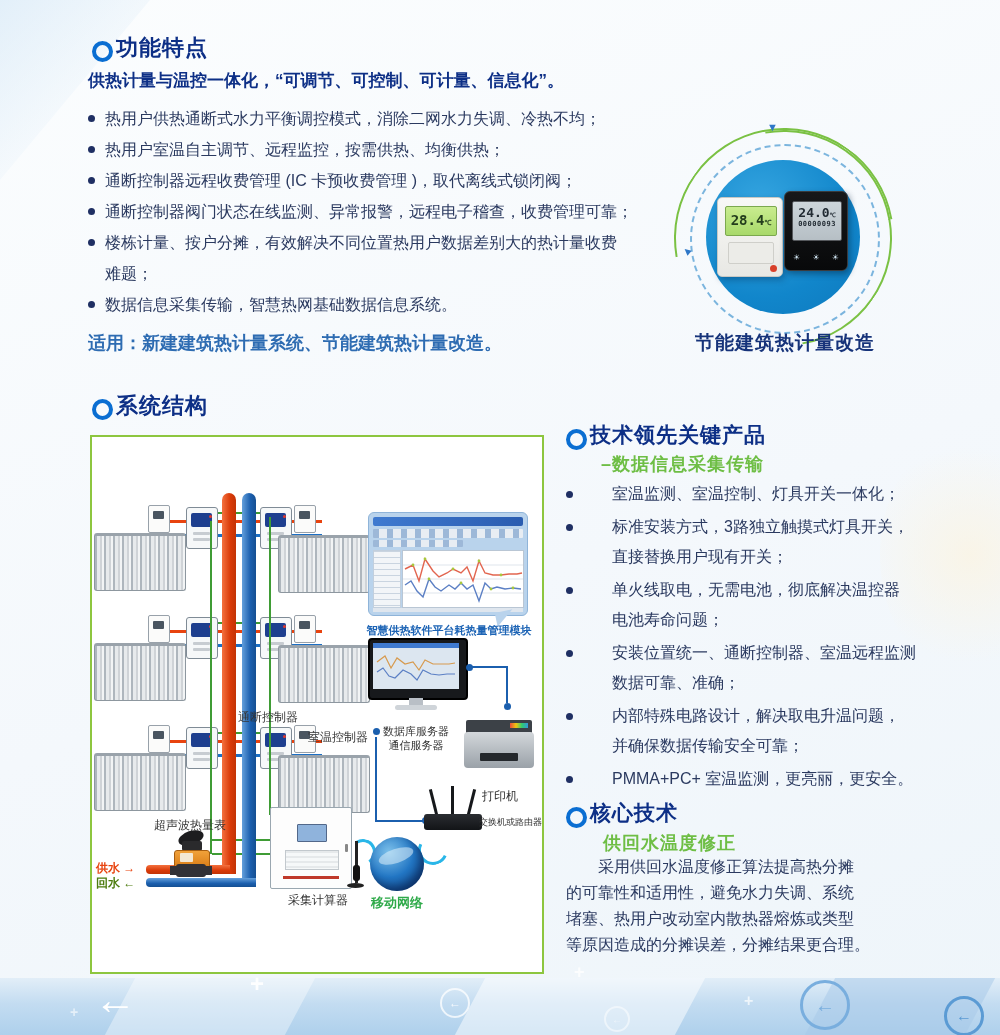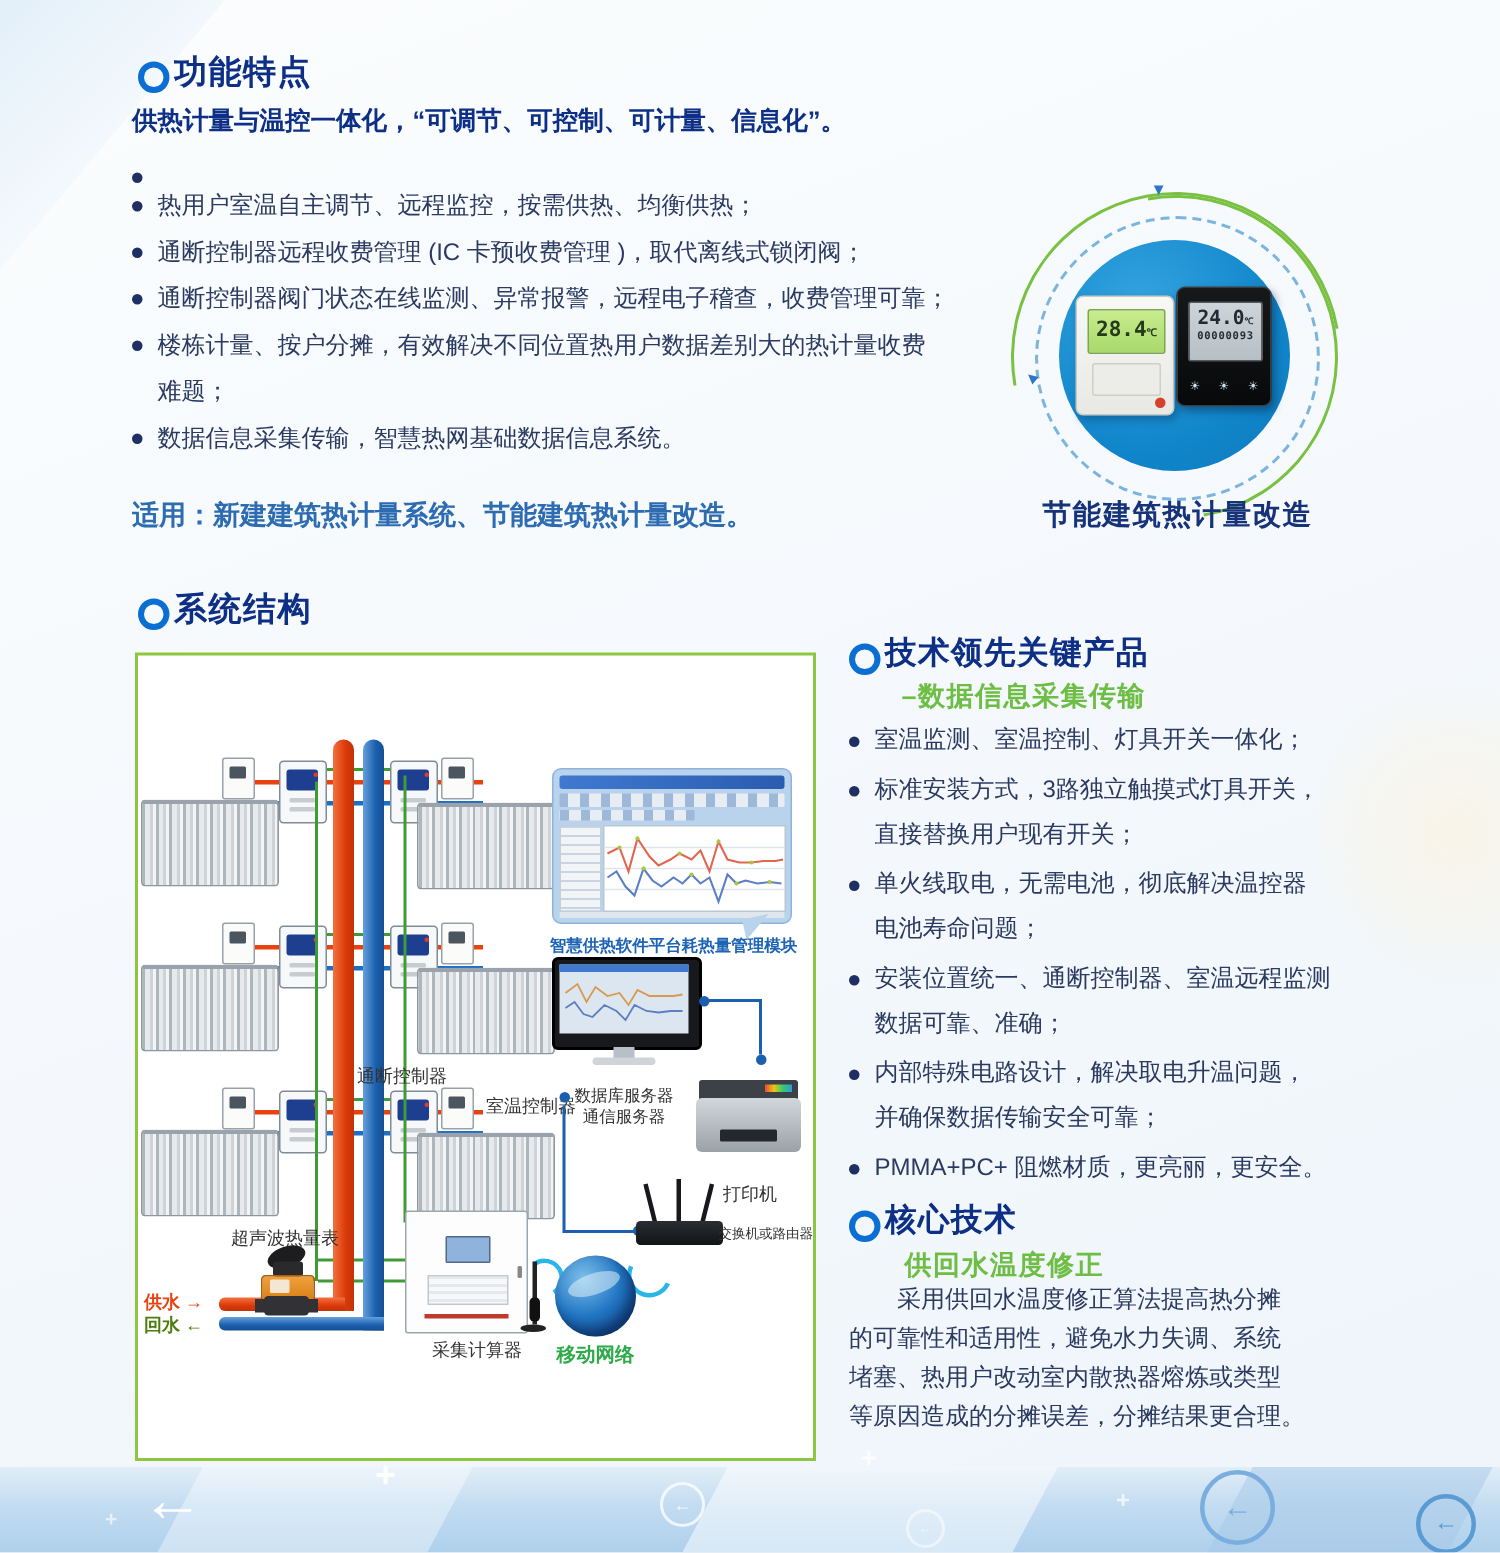--- a/index.html
+++ b/index.html
@@ -13,21 +13,21 @@
   .h2{font-size:21px;font-weight:bold;color:#0d2f86;letter-spacing:1px;}
   .subgreen{font-size:18px;font-weight:bold;color:#6ebe45;letter-spacing:1px;}
   .subtitle{font-size:17px;font-weight:bold;color:#0d2f86;}
   .applicable{font-size:18px;font-weight:bold;color:#2e6cb2;}
   
   .blist{display:flex;flex-direction:column;}
   .bitem{display:flex;align-items:flex-start;}
   .bdot{flex:0 0 7px;width:7px;height:7px;border-radius:50%;background:#1f2f63;margin:12px 10px 0 0;}
   .btxt{font-size:16px;line-height:31px;color:#2b3a60;white-space:pre-line;}
   .rlist .btxt{line-height:30px;}
-  .rlist .bitem{margin-bottom:3px;}
+  .rlist .bitem{margin-bottom:3px;gap:29px;}
   .para{font-size:16px;line-height:26px;color:#2b3a60;white-space:pre-line;text-indent:2em;}
   
   .tickring{border:2px dashed #66a9d9;border-radius:50%;opacity:.85;}
   .garc{border:2px solid transparent;border-radius:50%;}
   .garc.a1{border-top-color:#7ac143;border-right-color:#7ac143;transform:rotate(-55deg);}
   .garc.a2{border-top-color:#7ac143;border-left-color:#7ac143;transform:rotate(125deg);}
   .bluecircle{border-radius:50%;background:radial-gradient(circle at 35% 30%,#35a5e0,#1186cb 62%,#0e79bd);}
   .tri{font-size:11px;color:#2e77c8;line-height:1;}
   .thermo-w{background:linear-gradient(180deg,#f8f8f6,#e8e8e4);border:1px solid #c9c9c4;border-radius:5px;box-shadow:2px 3px 6px rgba(0,40,80,.35);}
   .lcd-g{background:linear-gradient(180deg,#c9ec8f,#a8d96a);border:1px solid #7ba84e;border-radius:2px;
@@ -80,20 +80,21 @@
   <div class="abs" style="left:0;top:0;width:150px;height:180px;background:linear-gradient(135deg,rgba(210,230,246,.6),rgba(210,230,246,0) 70%);clip-path:polygon(0 0,100% 0,0 100%);"></div>
   <div class="abs" style="left:880px;top:430px;width:180px;height:250px;border-radius:50%;background:radial-gradient(circle,rgba(250,244,228,.85),rgba(250,244,228,0) 70%);"></div>
 
   <div class="abs ring" style="left:92px;top:41px;"></div>
   <div class="abs h1" style="left:116px;top:33px;">功能特点</div>
   <div class="abs subtitle" style="left:88px;top:69px;">供热计量与温控一体化，“可调节、可控制、可计量、信息化”。</div>
 
   <div class="abs blist" style="left:88px;top:103px;width:575px;">
     <div class="bitem">
         <span class="bdot"></span>
+        <span class="btxt">热用户供热通断式水力平衡调控模式，消除二网水力失调、冷热不均；</span>
       </div>
     <div class="bitem">
         <span class="bdot"></span>
         <span class="btxt">热用户室温自主调节、远程监控，按需供热、均衡供热；</span>
       </div>
     <div class="bitem">
         <span class="bdot"></span>
         <span class="btxt">通断控制器远程收费管理 (IC 卡预收费管理 )，取代离线式锁闭阀；</span>
       </div>
     <div class="bitem">
@@ -248,21 +249,21 @@
     <div class="abs predh" style="left:54px;top:428px;width:84px;height:9px;border-radius:4px 0 0 4px;"></div>
     <div class="abs pblueh" style="left:54px;top:441px;width:110px;height:9px;border-radius:4px 0 0 4px;"></div>
     <div class="abs" style="left:4px;top:423px;font-size:12px;font-weight:bold;color:#e8430f;">
       <span>供水</span> <span>→</span>
     </div>
     <div class="abs" style="left:4px;top:438px;font-size:12px;font-weight:bold;color:#4d7c0f;">
       <span>回水</span> <span>←</span>
     </div>
 
     <div class="abs dlabel" style="left:146px;top:272px;">通断控制器</div>
-    <div class="abs dlabel" style="left:232px;top:292px;">室温控制器</div>
+    <div class="abs dlabel" style="left:216px;top:292px;">室温控制器</div>
 
     <div class="abs win" style="left:276px;top:75px;width:158px;height:102px;">
       <div class="wtitle"></div>
       <div class="wtool" style="top:16px;height:9px;"></div>
       <div class="wtool" style="top:27px;height:7px;width:90px;"></div>
       <div class="wpanel"></div>
       <div class="wchart">
         <svg width="120" height="56" viewBox="0 0 120 56">
           <g stroke="#dfe5ec" stroke-width="1">
               <line x1="0" y1="14" x2="120" y2="14"></line>
@@ -387,21 +388,21 @@
         <span class="btxt">安装位置统一、通断控制器、室温远程监测
 数据可靠、准确；</span>
       </div>
     <div class="bitem">
         <span class="bdot"></span>
         <span class="btxt">内部特殊电路设计，解决取电升温问题，
 并确保数据传输安全可靠；</span>
       </div>
     <div class="bitem">
         <span class="bdot"></span>
-        <span class="btxt">PMMA+PC+ 阻燃材质，更亮丽，更安全。</span>
+        <span class="btxt">PMMA+PC+ 室温监测，更亮丽，更安全。</span>
       </div>
   </div>
 
   <div class="abs ring" style="left:566px;top:807px;"></div>
   <div class="abs h2" style="left:590px;top:799px;">核心技术</div>
   <div class="abs subgreen" style="left:603px;top:831px;">供回水温度修正</div>
   <div class="abs para" style="left:566px;top:854px;width:350px;">采用供回水温度修正算法提高热分摊
 的可靠性和适用性，避免水力失调、系统
 堵塞、热用户改动室内散热器熔炼或类型
 等原因造成的分摊误差，分摊结果更合理。</div>

